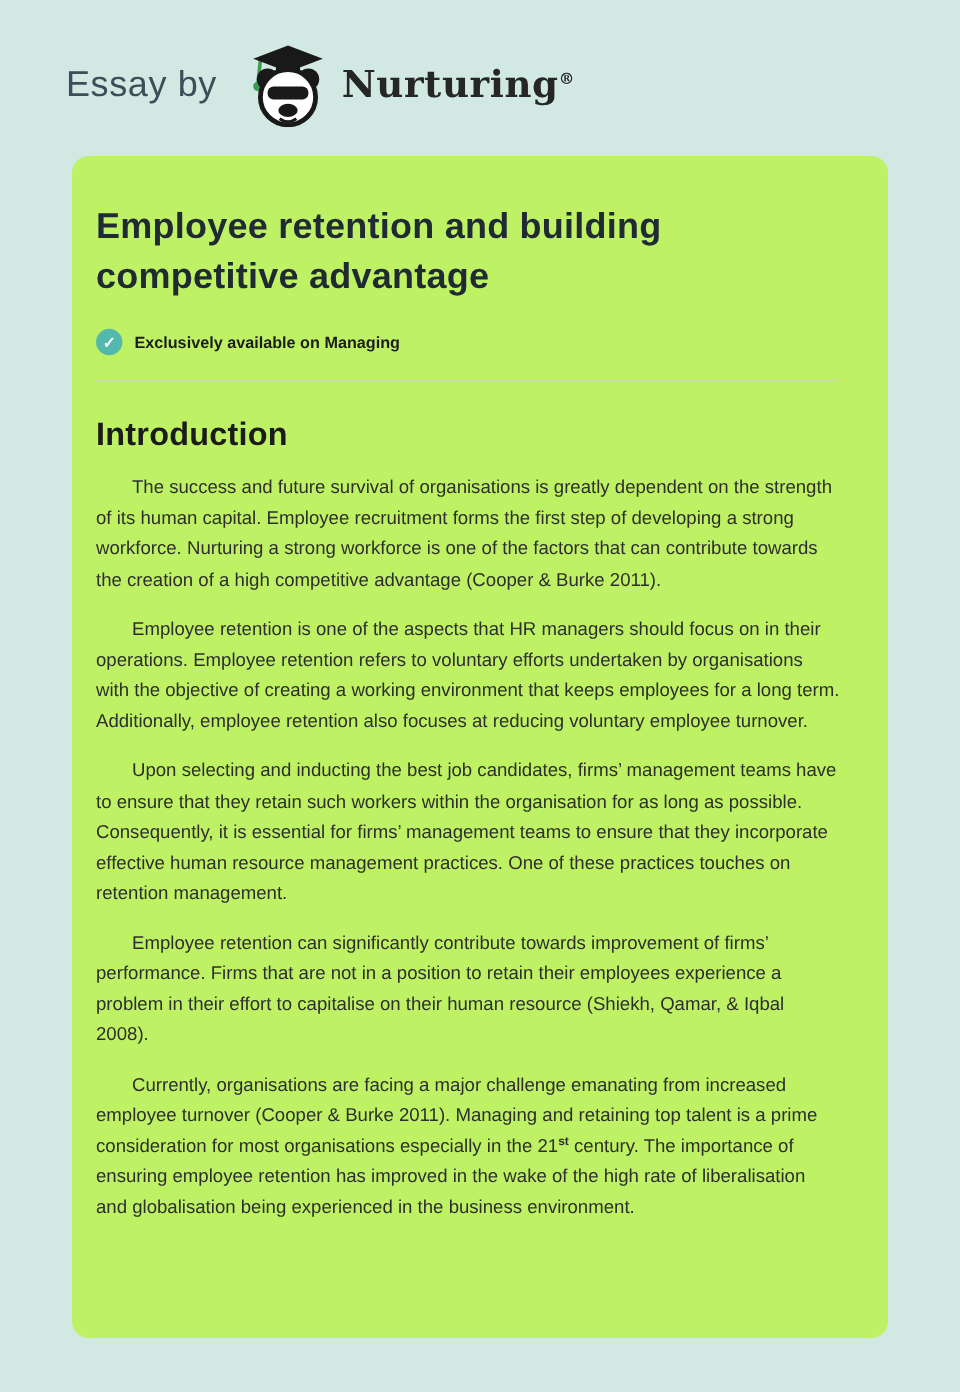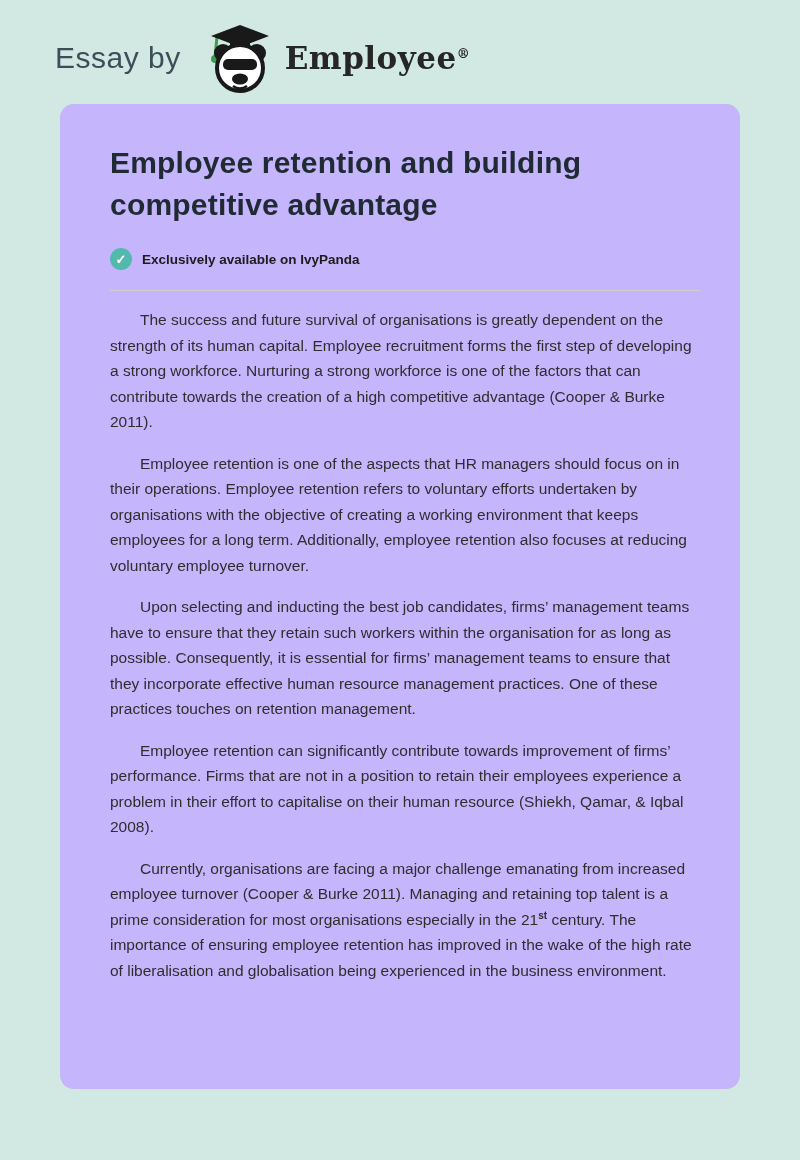--- a/index.html
+++ b/index.html
@@ -9,40 +9,40 @@
     font-family:"Liberation Sans", sans-serif;
     color:#2e2e2e;
     min-height:1160px;
   }
   .page { width:800px; min-height:1160px; padding-bottom:45px; }
 
   
   .site-header {
     display:flex; align-items:center;
     padding:36px 0 24px 55px;
-    height:104px;
+    height:130px;
   }
   .essay-by {
     font-size:30px; color:#3f4d59; letter-spacing:0.5px;
   }
   .logo-wrap { display:flex; align-items:center; margin-left:22px; }
   .logo-svg { width:74px; height:70px; display:block; }
   .brand {
     font-family:"DejaVu Serif", serif;
     font-weight:bold; font-size:31px; color:#262626;
     margin-left:8px; letter-spacing:0.5px;
   }
   .brand sup { font-size:13px; vertical-align:super; }
 
   
   .card {
     width:680px; margin:0 auto;
-    background:#c4b5fd;
+    background:#bef264;
     border-radius:14px;
-    padding:38px 40px 90px 50px;
+    padding:38px 40px 90px 20px;
     min-height:985px;
   }
   .article-title {
     font-size:30px; line-height:42px; font-weight:bold;
     color:#1f2a33; letter-spacing:0.2px;
     max-width:560px;
   }
   .badge-row {
     display:flex; align-items:center;
     margin-top:22px;
@@ -92,35 +92,36 @@
         <circle cx="20" cy="30" r="9" fill="#191919"></circle>
         <circle cx="54" cy="30" r="9" fill="#191919"></circle>
 
         <circle cx="37" cy="45" r="23" fill="#ffffff" stroke="#191919" stroke-width="4"></circle>
 
         <rect x="20" y="36" width="34" height="11" rx="5" fill="#191919"></rect>
 
         <ellipse cx="37" cy="56" rx="8" ry="5.5" fill="#191919"></ellipse>
         <path d="M30 63 Q37 68 44 63" stroke="#191919" stroke-width="2.5" fill="none"></path>
       </svg>
-      <span class="brand"><span>Employee</span><sup>®</sup></span>
+      <span class="brand"><span>Nurturing</span><sup>®</sup></span>
     </span>
   </header>
 
   <main class="card">
 
     <h1 class="article-title">Employee retention and building competitive advantage</h1>
 
     <div class="badge-row">
       <span class="check-circle">✓</span>
-      <span class="badge-label">Exclusively available on IvyPanda</span>
+      <span class="badge-label">Exclusively available on Managing</span>
     </div>
 
     <hr class="divider">
 
+    <h2 class="section-heading">Introduction</h2>
 
     <div class="body-copy">
       <p class="para">The success and future survival of organisations is greatly dependent on the strength of its human capital. Employee recruitment forms the first step of developing a strong workforce. Nurturing a strong workforce is one of the factors that can contribute towards the creation of a high competitive advantage (Cooper &amp; Burke 2011).</p>
       <p class="para">Employee retention is one of the aspects that HR managers should focus on in their operations. Employee retention refers to voluntary efforts undertaken by organisations with the objective of creating a working environment that keeps employees for a long term. Additionally, employee retention also focuses at reducing voluntary employee turnover.</p>
       <p class="para">Upon selecting and inducting the best job candidates, firms’ management teams have to ensure that they retain such workers within the organisation for as long as possible. Consequently, it is essential for firms’ management teams to ensure that they incorporate effective human resource management practices. One of these practices touches on retention management.</p>
       <p class="para">Employee retention can significantly contribute towards improvement of firms’ performance. Firms that are not in a position to retain their employees experience a problem in their effort to capitalise on their human resource (Shiekh, Qamar, &amp; Iqbal 2008).</p>
       <p class="para"><span>Currently, organisations are facing a major challenge emanating from increased employee turnover (Cooper &amp; Burke 2011). Managing and retaining top talent is a prime consideration for most organisations especially in the 21</span><sup>st</sup><span> century. The importance of ensuring employee retention has improved in the wake of the high rate of liberalisation and globalisation being experienced in the business environment.</span></p>
     </div>
 
   </main>

